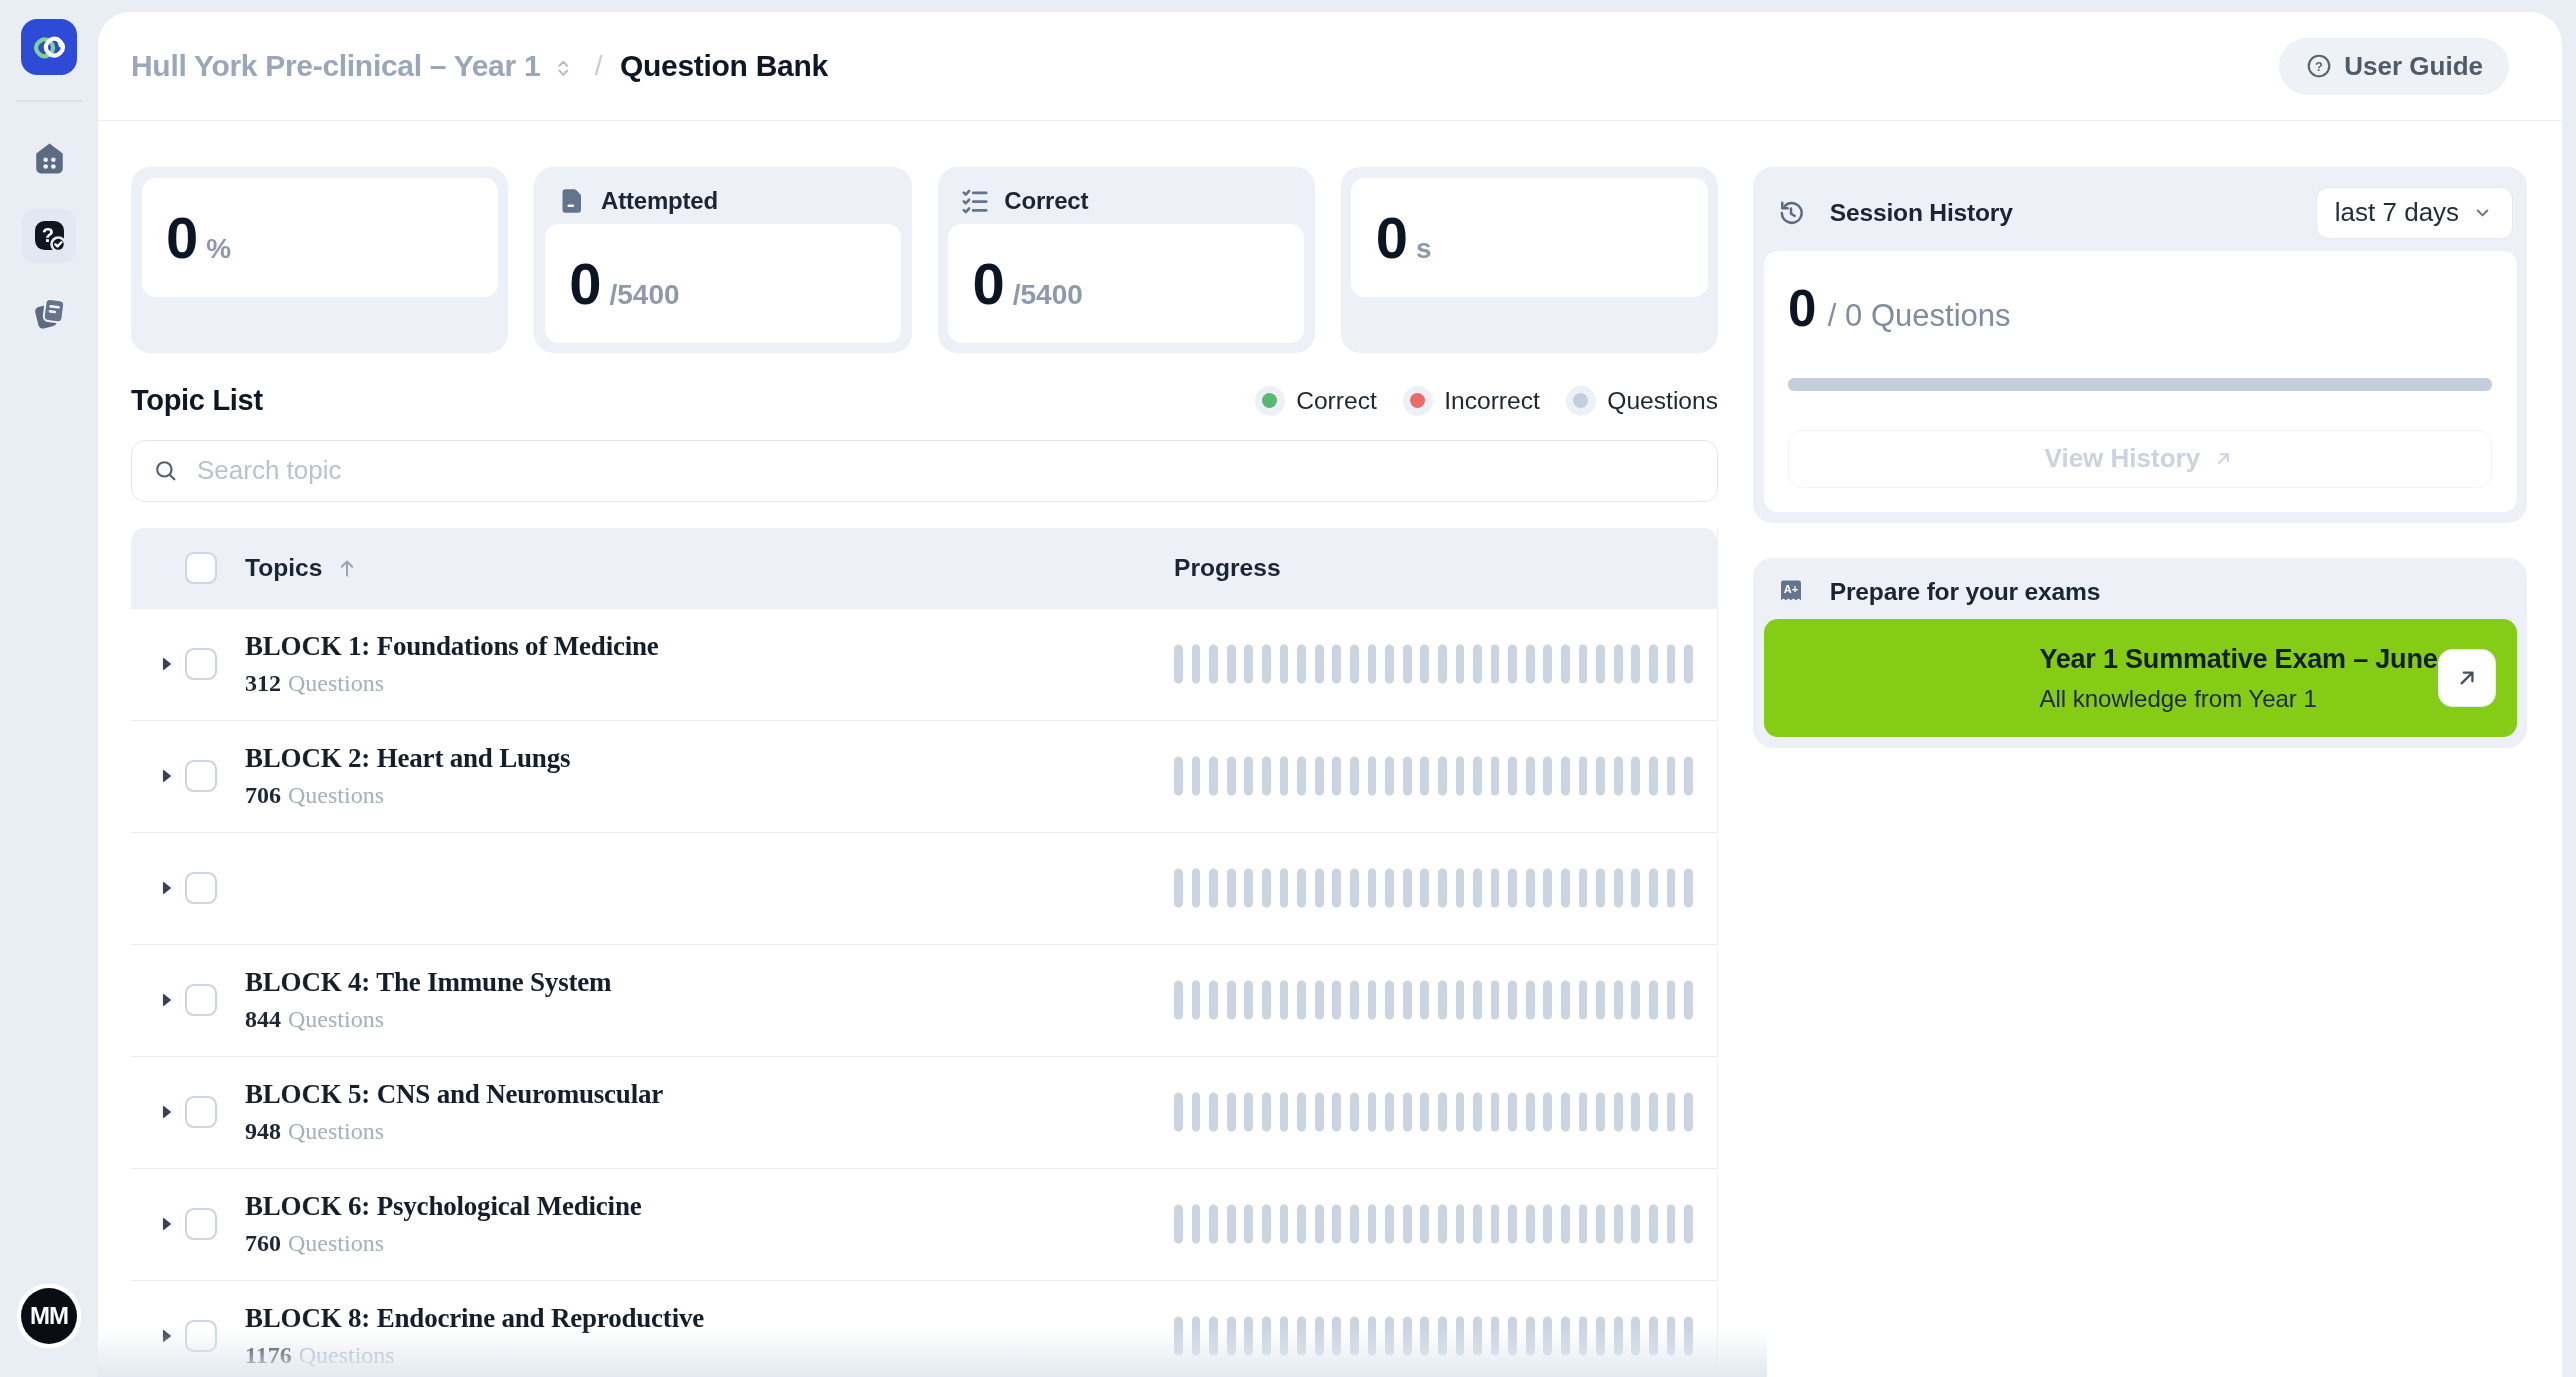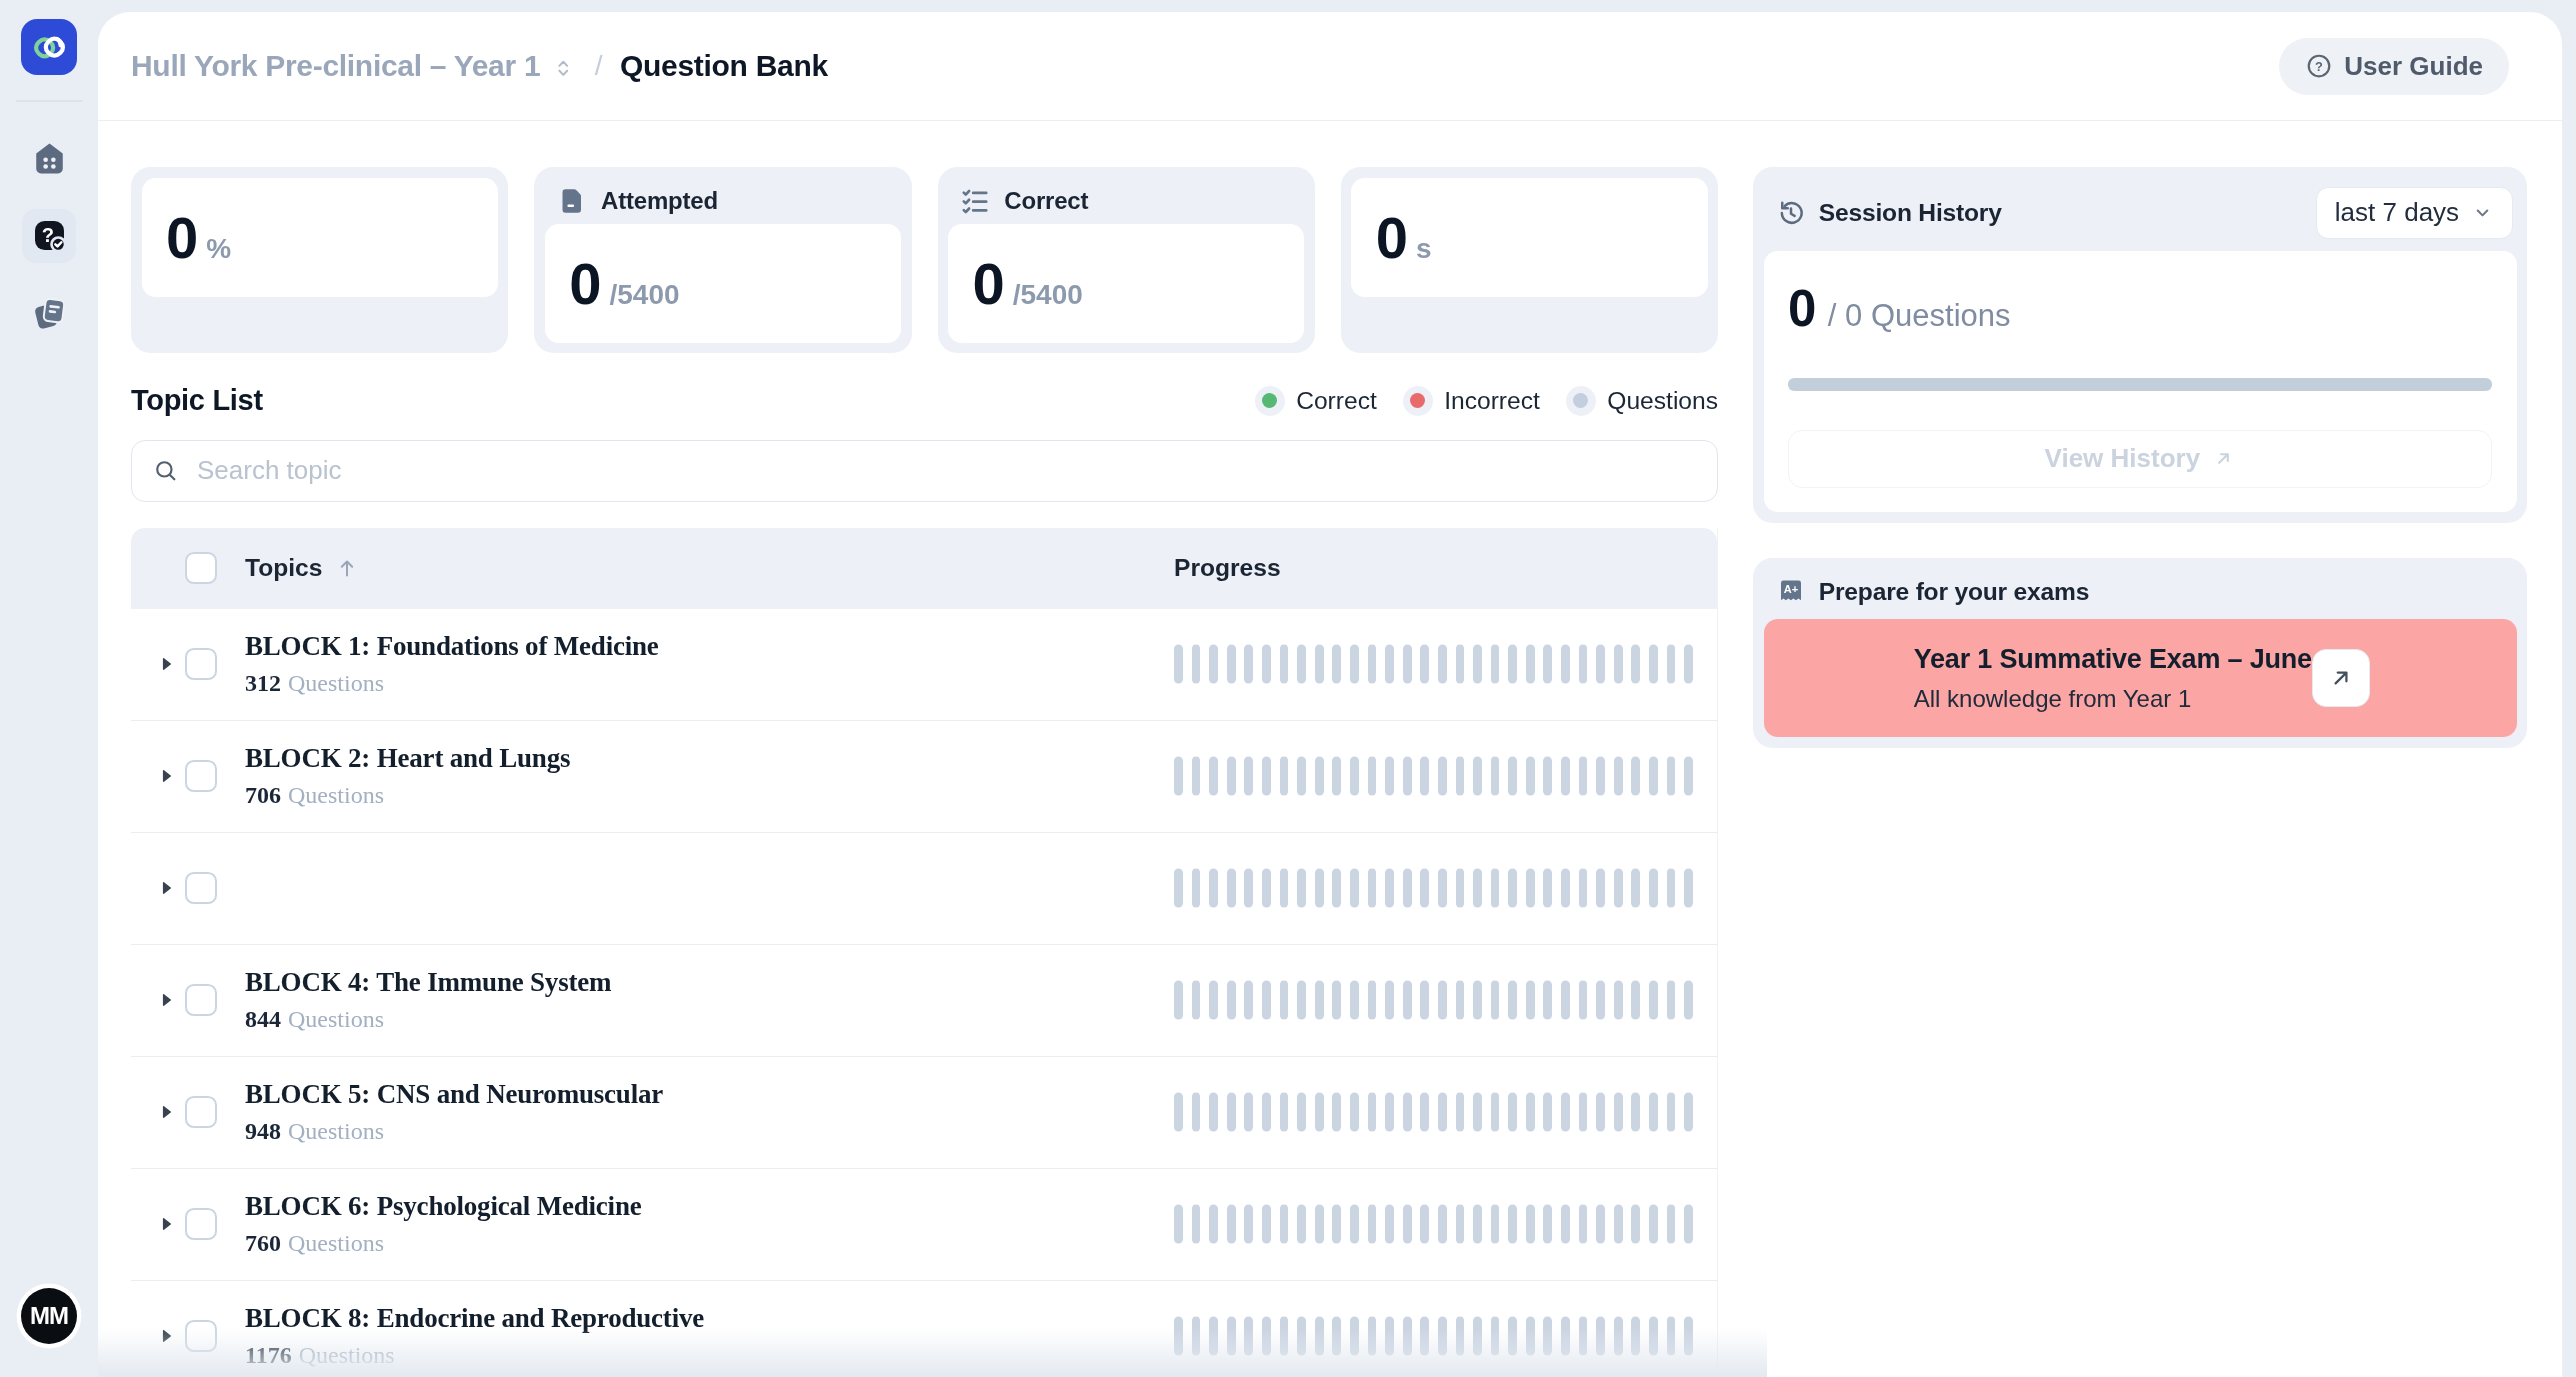--- a/index.html
+++ b/index.html
@@ -41,38 +41,38 @@
   .stat-card{flex:1;background:#edf1f7;border-radius:19.3px;padding:10.5px;box-sizing:border-box;}
   .stat-head{height:46px;display:flex;align-items:center;gap:14px;padding-left:12.3px;}
   .stat-label{font-size:24px;font-weight:600;color:#1b2534;letter-spacing:-0.2px;}
   .stat-body{background:#fff;border-radius:14px;height:119px;display:flex;align-items:center;padding-left:24.6px;}
   .stat-value-wrap{display:flex;align-items:baseline;}
   .stat-value{font-size:58px;font-weight:800;color:#0c1524;letter-spacing:-0.9px;}
   .stat-suffix{font-size:28px;font-weight:600;color:#8d9aae;margin-left:8.8px;}
 
   
   .panel{background:#edf1f7;border-radius:19.3px;padding:10.5px;box-sizing:border-box;}
-  .panel-head{display:flex;align-items:center;gap:13px;padding:8.8px 3.5px 12.3px 12.3px;}
+  .panel-head{display:flex;align-items:center;gap:24px;padding:8.8px 3.5px 12.3px 12.3px;}
   .panel-title{font-size:24.6px;font-weight:600;color:#1b2534;letter-spacing:-0.2px;}
   .range-btn{margin-left:auto;display:flex;align-items:center;gap:12.3px;background:#fff;
              border:1.8px solid #e4eaf1;border-radius:12.3px;padding:9.7px 17.6px;font-size:26px;
              color:#222d3d;font-weight:500;cursor:pointer;font-family:inherit;}
   .session-body{background:#fff;border-radius:14px;padding:28px 24.6px 24.6px;}
   .session-line{display:flex;align-items:baseline;gap:12.3px;}
   .session-value{font-size:51px;font-weight:800;color:#0c1524;letter-spacing:-0.9px;}
   .session-questions{font-size:31px;color:#7f8ca1;font-weight:400;}
   .session-track{margin-top:40px;height:12.3px;border-radius:6.2px;background:#c3cedb;}
   .view-history{margin-top:39px;height:58px;border:1.8px solid #f0f3f8;border-radius:14px;background:#fff;
                 width:100%;display:flex;align-items:center;justify-content:center;gap:12.3px;
                 font-size:26px;font-weight:600;color:#cad3de;cursor:default;font-family:inherit;}
 
   
   .exam-panel{margin-top:35px;}
-  .exam-body{background:#fca5a5;border-radius:14px;padding:24.6px 21px 24.6px 24.6px;display:flex;
-             align-items:center;justify-content:center;}
+  .exam-body{background:#84cc16;border-radius:14px;padding:24.6px 21px 24.6px 24.6px;display:flex;
+             align-items:center;justify-content:flex-end;}
   .exam-title{font-size:27px;font-weight:700;color:#141f2d;letter-spacing:-0.2px;}
   .exam-sub{margin-top:9.7px;font-size:24px;color:#202b3a;font-weight:400;}
   .open-btn{width:58px;height:58px;border-radius:14px;border:1.8px solid #e4eaf1;background:#fff;
             display:flex;align-items:center;justify-content:center;cursor:pointer;}
 
   
   .topic-head-row{margin-top:28px;display:flex;align-items:center;height:39px;}
   .topic-list-title{font-size:29px;font-weight:800;color:#0d1726;letter-spacing:-0.3px;}
   .legend{margin-left:auto;display:flex;align-items:center;gap:26px;}
   .legend-item{display:flex;align-items:center;gap:11.4px;}

